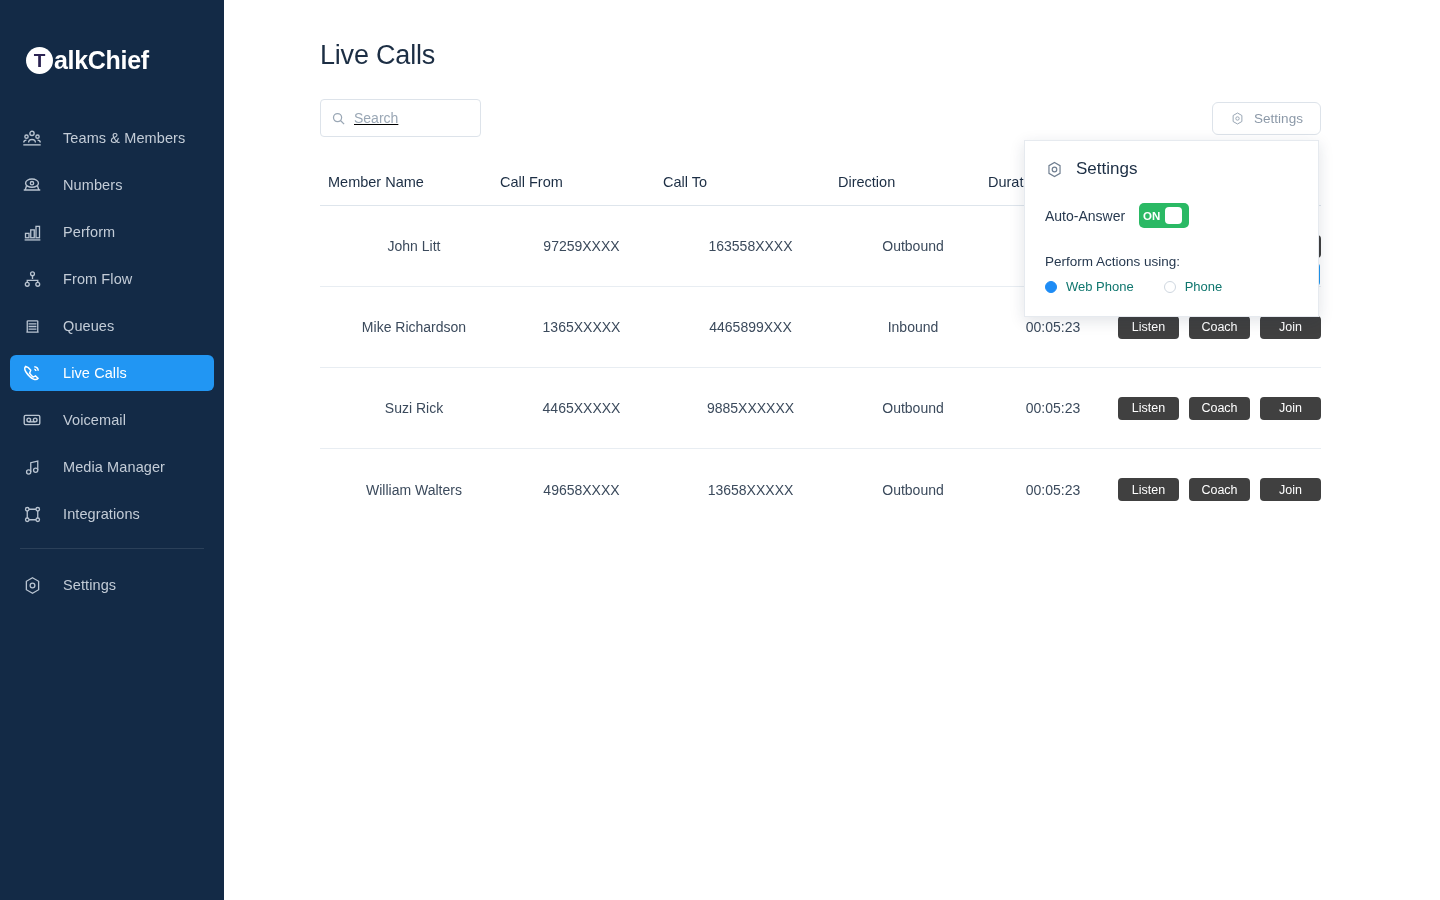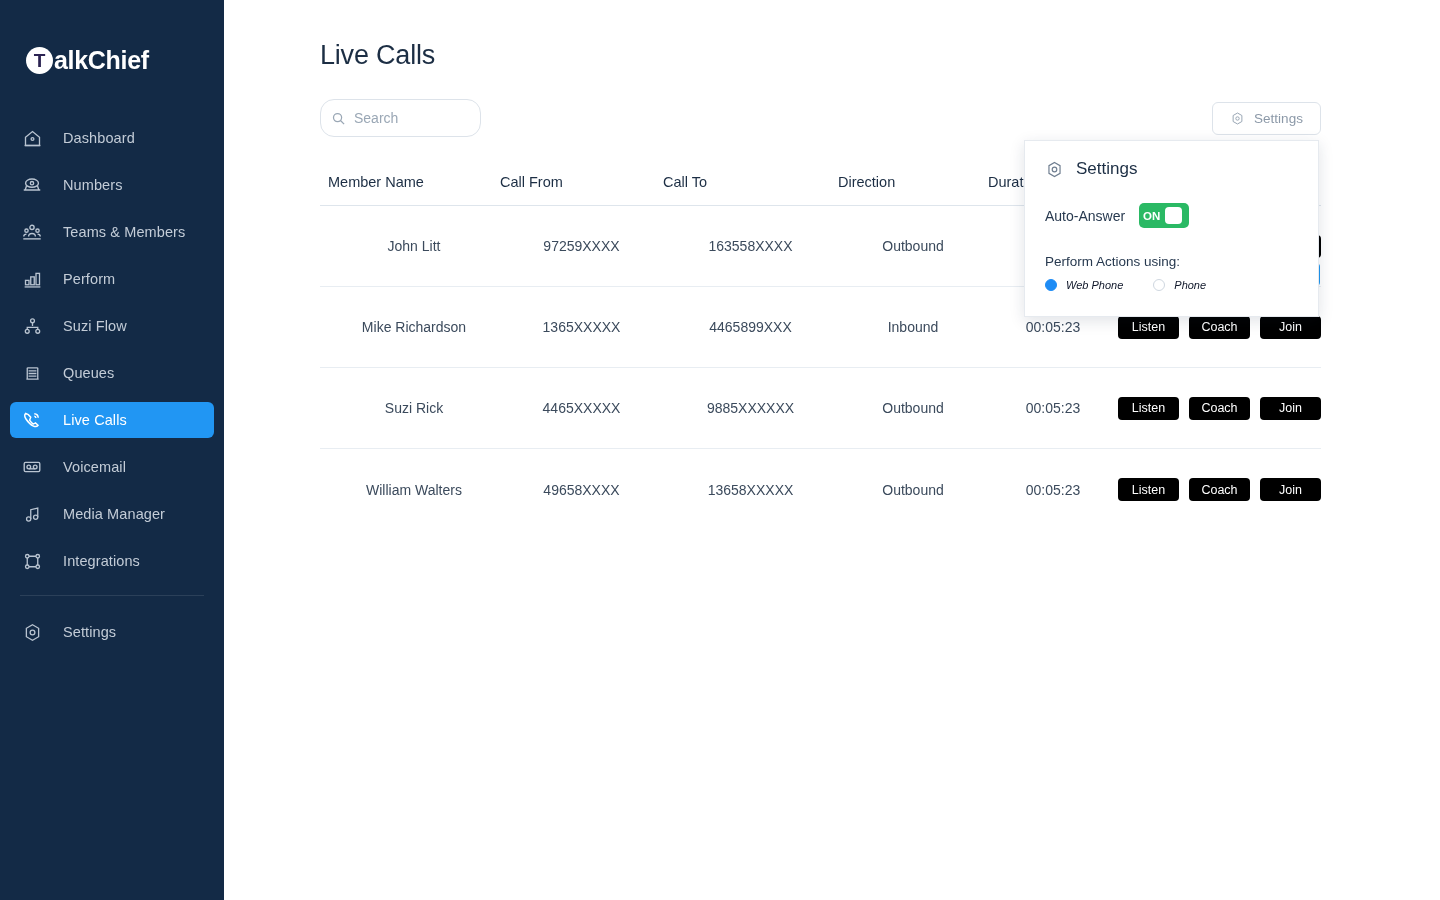--- a/index.html
+++ b/index.html
@@ -63,23 +63,24 @@
     font-size: 27px; color: #1c2e44; font-weight: normal;
     margin-top: 40px; letter-spacing: -0.2px;
   }
   .toolbar {
     margin-top: 28px; display: flex; align-items: center;
     justify-content: space-between; width: 1001px;
     position: relative;
   }
   .search-box {
     width: 161px; height: 38px;
-    border: 1px solid #dde3ea; border-radius: 14px;
+    border: 1px solid #dde3ea; border-radius: 4px;
     display: flex; align-items: center; padding: 0 10px;
     background: #fff;
+    text-decoration: underline;
   }
   .search-icon { color: #9aa7b5; margin-right: 8px; display: flex; }
   .search-input {
     border: none; outline: none; font-size: 14px;
     color: #44515f; width: 100%;
     font-family: "Liberation Sans", sans-serif; background: transparent;
   }
   .search-input::placeholder { color: #9aa7b5; }
   .settings-btn {
     width: 109px; height: 33px;
@@ -106,21 +107,21 @@
   .tr:last-child { border-bottom: none; }
   .td { font-size: 14px; color: #3b4a5c; text-align: center; }
   .c-name   { width: 180px; text-align: center; padding-left: 8px; }
   .c-from   { width: 163px; }
   .c-to     { width: 175px; }
   .c-dir    { width: 150px; }
   .c-dur    { width: 130px; }
   .c-act    { width: 203px; display: flex; gap: 10px; justify-content: flex-end; }
   .thead .c-name { text-align: left; }
   .act-btn {
-    background: #000000; color: #ffffff; border: none;
+    background: #404040; color: #ffffff; border: none;
     border-radius: 4px; font-size: 12.5px;
     height: 23px; cursor: pointer;
     font-family: "Liberation Sans", sans-serif;
   }
   .act-listen { width: 79px; }
   .act-coach  { width: 79px; }
   .act-join   { width: 79px; }
 
   
   .popover {
@@ -151,21 +152,21 @@
   .pop-sub {
     font-size: 13.5px; color: #27394f; margin-top: 26px;
   }
   .radios { display: flex; align-items: center; margin-top: 10px; gap: 30px; }
   .radio-opt { display: flex; align-items: center; gap: 9px; cursor: pointer; }
   .radio {
     width: 12px; height: 12px; border-radius: 50%;
     border: 1px solid #cfd7e0; background: #fff;
   }
   .radio.checked { background: #1e8cf5; border-color: #1e8cf5; }
-  .radio-label { font-size: 11px; color: #0f172a; font-style: italic; }
+  .radio-label { font-size: 13px; color: #0f766e; }
 
   
   .hidden-join-sliver {
     position: absolute; left: 1316px; top: 263px;
     width: 4px; height: 23px; background: #1e96f0;
     border-radius: 0 4px 4px 0; z-index: 40;
   }
 </style>
 </head>
 <body>
@@ -174,77 +175,67 @@
 
   <aside class="sidebar">
 
     <div class="logo-wrap">
       <span class="logo-mark">T</span>
       <span class="logo-text">alkChief</span>
     </div>
 
     <nav class="nav">
 
-      <div class="nav-item">
-        <span class="nav-icon">
-          <svg width="21" height="21" viewBox="0 0 24 24" fill="none" stroke="currentColor" stroke-width="1.5">
-            <path d="M4 10.5 12 4l8 6.5V20H4z"></path>
-              <circle cx="12" cy="12.5" r="1.6"></circle>
-              <path d="M3 20h18"></path>
-          </svg>
-        </span>
-        <span class="nav-label">Dashboard</span>
-      </div>
-
-      <div class="nav-item">
-        <span class="nav-icon">
-          <svg width="22" height="22" viewBox="0 0 24 24" fill="none" stroke="currentColor" stroke-width="1.5">
-            <ellipse cx="12" cy="10" rx="7" ry="4.5"></ellipse>
-              <circle cx="12" cy="10" r="1.8"></circle>
-            <path d="M3 17.5h18M4.5 17.5 6 13m13.5 4.5L18 13"></path>
-          </svg>
-        </span>
-        <span class="nav-label">Numbers</span>
-      </div>
 
       <div class="nav-item">
         <span class="nav-icon">
           <svg width="22" height="22" viewBox="0 0 24 24" fill="none" stroke="currentColor" stroke-width="1.5">
             <circle cx="12" cy="7" r="2.3"></circle>
               <circle cx="6" cy="10.5" r="1.8"></circle>
               <circle cx="18" cy="10.5" r="1.8"></circle>
             <path d="M8.3 17c0-2 1.6-3.4 3.7-3.4S15.7 15 15.7 17M3 17c0-1.6 1.2-2.7 3-2.7M21 17c0-1.6-1.2-2.7-3-2.7"></path>
             <path d="M2.5 19.5h19"></path>
           </svg>
         </span>
         <span class="nav-label">Teams &amp; Members</span>
       </div>
 
       <div class="nav-item">
         <span class="nav-icon">
+          <svg width="22" height="22" viewBox="0 0 24 24" fill="none" stroke="currentColor" stroke-width="1.5">
+            <ellipse cx="12" cy="10" rx="7" ry="4.5"></ellipse>
+              <circle cx="12" cy="10" r="1.8"></circle>
+            <path d="M3 17.5h18M4.5 17.5 6 13m13.5 4.5L18 13"></path>
+          </svg>
+        </span>
+        <span class="nav-label">Numbers</span>
+      </div>
+
+      <div class="nav-item">
+        <span class="nav-icon">
           <svg width="21" height="21" viewBox="0 0 24 24" fill="none" stroke="currentColor" stroke-width="1.5">
             <rect x="4" y="13" width="4" height="5"></rect>
               <rect x="10" y="9" width="4" height="9"></rect>
               <rect x="16" y="5" width="4" height="13"></rect>
             <path d="M3 20.5h18"></path>
           </svg>
         </span>
         <span class="nav-label">Perform</span>
       </div>
 
       <div class="nav-item">
         <span class="nav-icon">
           <svg width="21" height="21" viewBox="0 0 24 24" fill="none" stroke="currentColor" stroke-width="1.5">
             <circle cx="12" cy="5.5" r="2.2"></circle>
               <circle cx="6" cy="17.5" r="2.2"></circle>
               <circle cx="18" cy="17.5" r="2.2"></circle>
             <path d="M12 7.7v3.8M6 15.3v-2.2h12v2.2M6 13.1h12"></path>
           </svg>
         </span>
-        <span class="nav-label">Suzi Flow</span>
+        <span class="nav-label">From Flow</span>
       </div>
 
       <div class="nav-item">
         <span class="nav-icon">
           <svg width="21" height="21" viewBox="0 0 24 24" fill="none" stroke="currentColor" stroke-width="1.5">
             <path d="M6 5.5h12M6 5.5v13M18 5.5v13M7.5 9h9M7.5 12h9M7.5 15h9M5 18.5h14"></path>
           </svg>
         </span>
         <span class="nav-label">Queues</span>
       </div>

